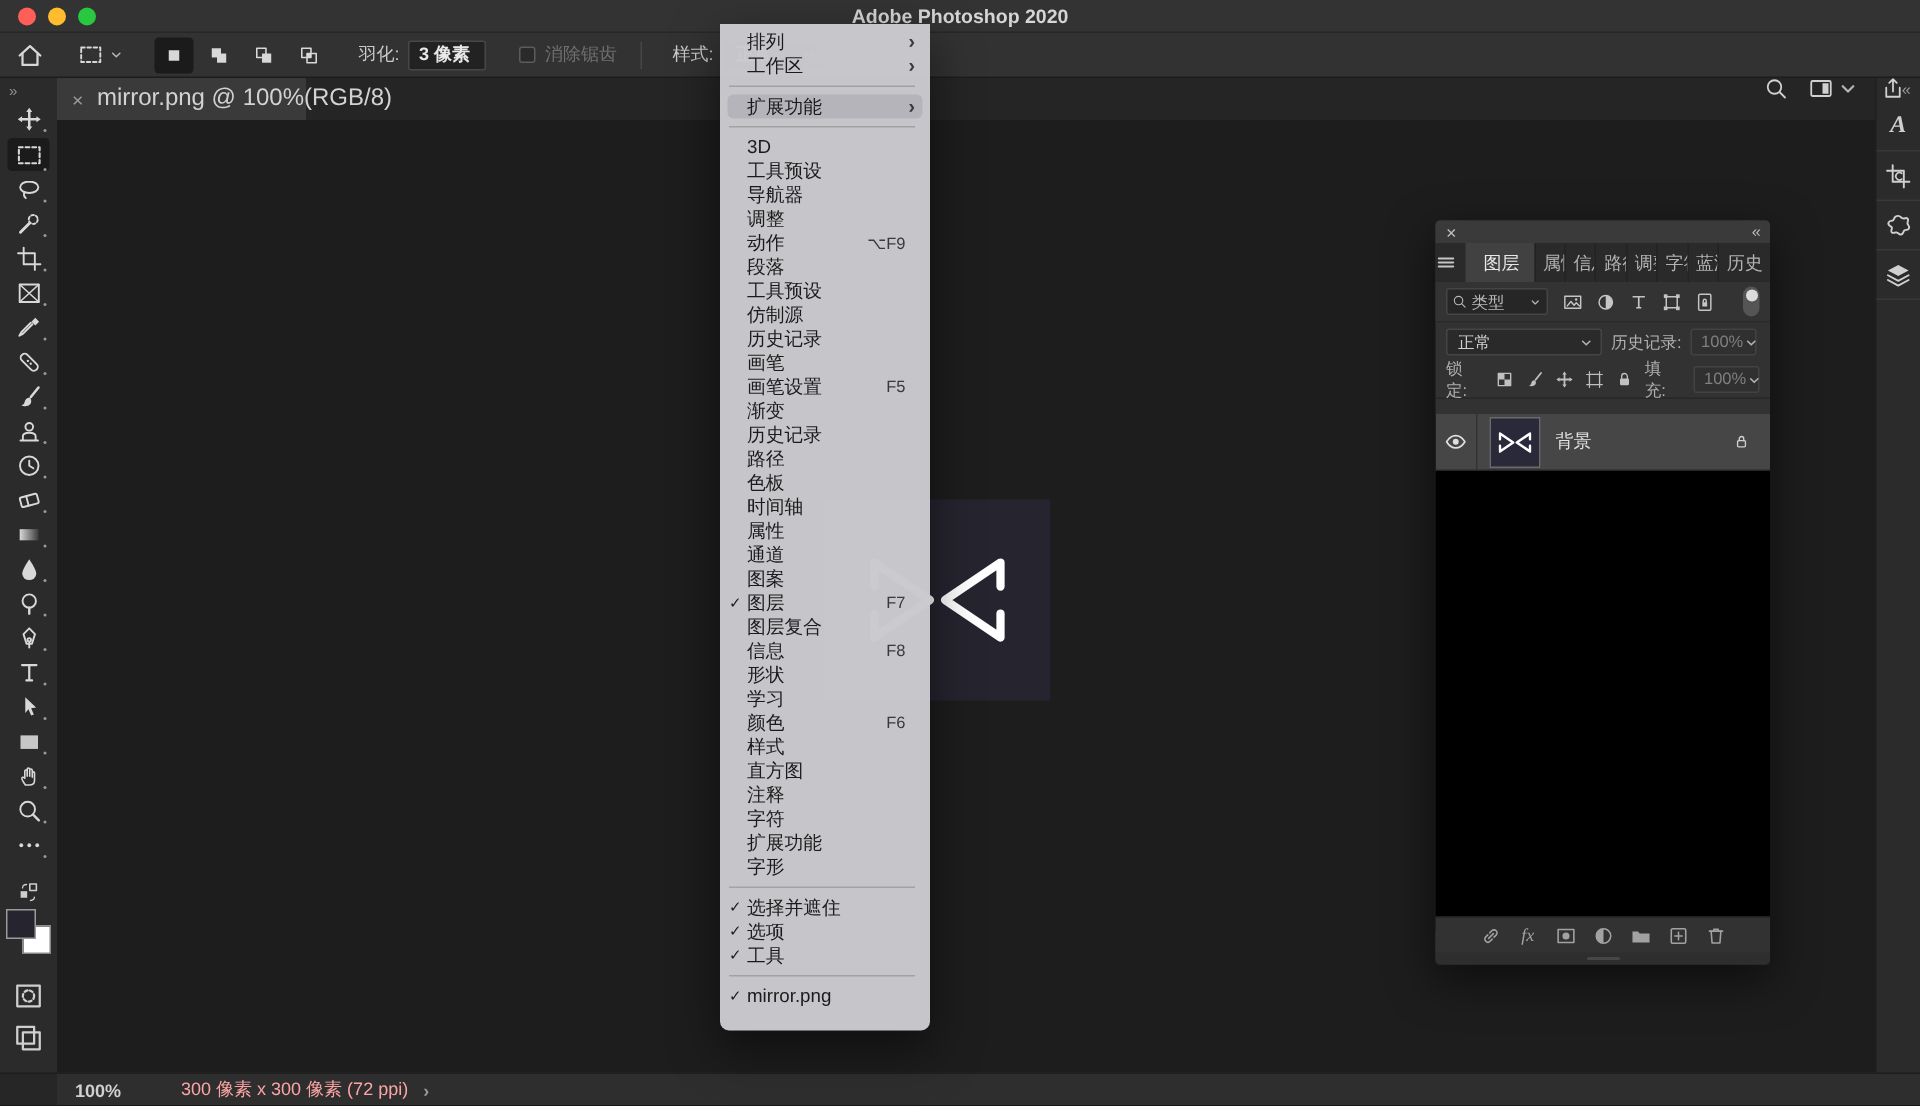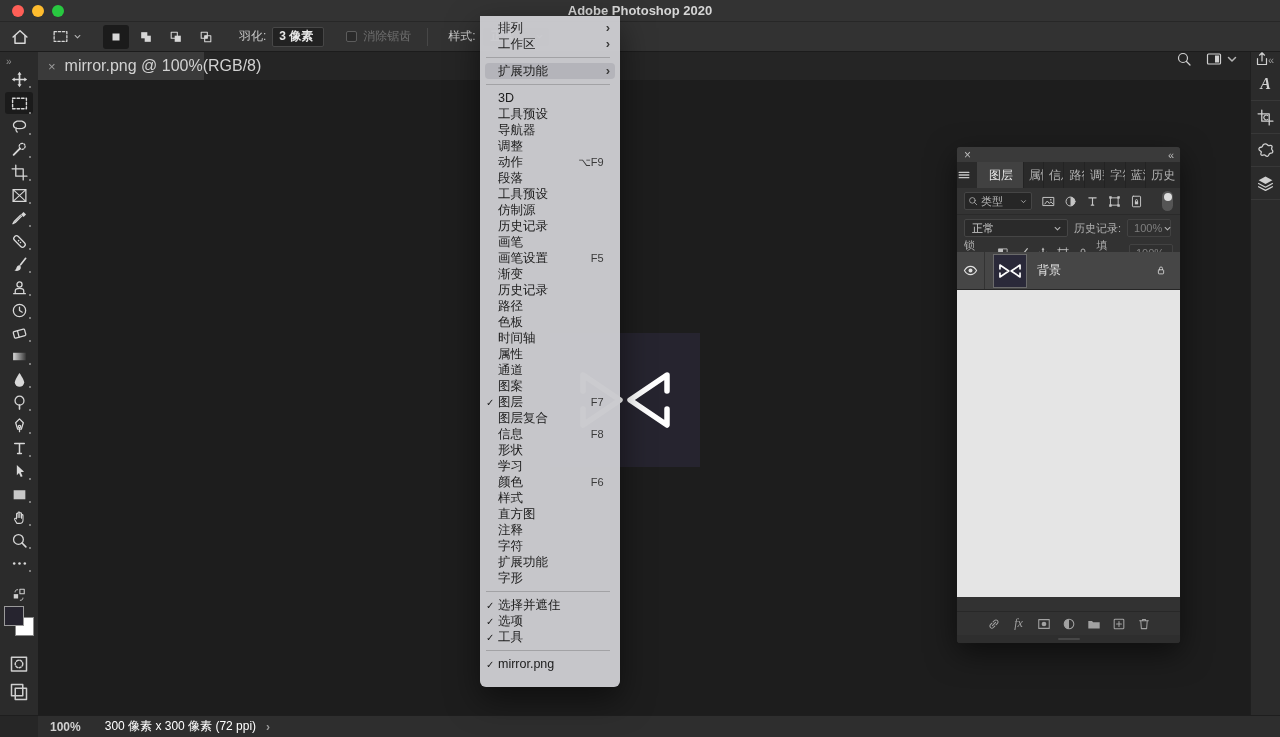--- a/index.html
+++ b/index.html
@@ -57,21 +57,21 @@
   .tab-close{color:#9c9c9c;font-size:13px;}
   .tab-title{color:#d2d2d2;font-size:16px;white-space:nowrap;}
   .docarea{position:absolute;left:38px;top:80px;right:30px;bottom:22px;background:#1d1d1d;z-index:1;}
   .canvas{position:absolute;left:550px;top:333px;width:150px;height:134px;background:#26242f;z-index:2;display:flex;align-items:center;justify-content:center;}
   .canvas svg{width:94px;height:66px;}
 
   
   .statusbar{position:absolute;left:0;bottom:0;width:100%;height:22px;background:#2e2e2e;border-top:1px solid #1e1e1e;z-index:5;display:flex;align-items:center;}
   .sb-corner{width:38px;height:100%;background:#262626;}
   .sb-zoom{margin-left:12px;color:#d0d0d0;font-weight:700;}
-  .sb-info{margin-left:24px;color:#ffffff;}
+  .sb-info{margin-left:40px;color:#fca5a5;}
   .sb-chev{margin-left:10px;color:#9a9a9a;font-weight:700;}
 
   
   .rightstrip{position:absolute;right:0;top:52px;width:30px;bottom:22px;background:#2b2b2b;border-left:1px solid #1f1f1f;z-index:4;}
   .rs-collapse{display:block;text-align:right;padding:2px 6px 2px 0;color:#9a9a9a;font-size:11px;}
   .plugins{display:flex;flex-direction:column;align-items:center;}
   .plugin{width:30px;height:33px;display:flex;align-items:center;justify-content:center;color:#cfcfcf;border-bottom:1px solid #383838;}
   .plugin .icon{width:17px;height:17px;}
   .seriph{font-family:"Liberation Serif",serif;font-style:italic;font-size:16px;font-weight:700;}
   .fx{font-family:"Liberation Serif",serif;font-style:italic;font-size:12px;}
@@ -94,21 +94,21 @@
   .f-icons .icon{width:13px;height:13px;}
   .f-toggle{margin-left:auto;width:11px;height:20px;background:#555;border-radius:6px;position:relative;}
   .f-toggle::after{content:'';position:absolute;left:1.5px;top:1.5px;width:8px;height:8px;border-radius:50%;background:#dcdcdc;}
   .p-blend{height:26px;display:flex;align-items:center;padding:0 7px;gap:6px;}
   .p-select{width:104px;height:18px;background:#2a2a2a;border:1px solid #454545;border-radius:2px;display:flex;align-items:center;justify-content:space-between;padding:0 4px 0 7px;color:#d0d0d0;font-size:11px;}
   .p-lab{color:#b0b0b0;font-size:11px;}
   .p-val{width:44px;height:18px;border:1px solid #424242;border-radius:2px;display:flex;align-items:center;justify-content:space-between;padding:0 3px 0 6px;color:#7f7f7f;font-size:11px;background:#303030;}
   .p-lock{height:25px;display:flex;align-items:center;padding:0 7px;gap:8px;border-bottom:1px solid #272727;}
   .lock-icons{display:flex;align-items:center;gap:8px;color:#c0c0c0;}
   .lock-icons .icon{width:12px;height:12px;}
-  .p-list{position:absolute;left:0;top:105px;width:100%;height:345px;background:#e5e5e5;overflow:hidden;}
+  .p-list{position:absolute;left:0;top:129px;width:100%;height:345px;background:#000000;overflow:hidden;}
   .layer-row{height:38px;background:#464646;border-bottom:1px solid #262626;display:flex;align-items:center;}
   .eye-cell{width:28px;height:100%;display:flex;align-items:center;justify-content:center;border-right:1px solid #333;color:#e0e0e0;}
   .eye-cell .icon{width:15px;height:15px;}
   .thumb{width:34px;height:34px;margin-left:8px;background:#2a2939;border:1px solid #6a6a6a;display:flex;align-items:center;justify-content:center;}
   .thumb svg{width:22px;height:16px;}
   .layer-name{margin-left:10px;color:#e2e2e2;font-size:12px;flex:1;}
   .layer-lock{margin-right:13px;width:12px;height:13px;color:#d0d0d0;}
   .p-footer{position:absolute;left:0;bottom:8px;width:100%;height:24px;border-top:1px solid #282828;background:#323232;display:flex;align-items:center;justify-content:center;gap:11px;color:#a2a2a2;}
   .p-footer .icon{width:14px;height:14px;}
   .p-grip{position:absolute;left:0;bottom:0;width:100%;height:8px;background:#2e2e2e;border-radius:0 0 3px 3px;}

